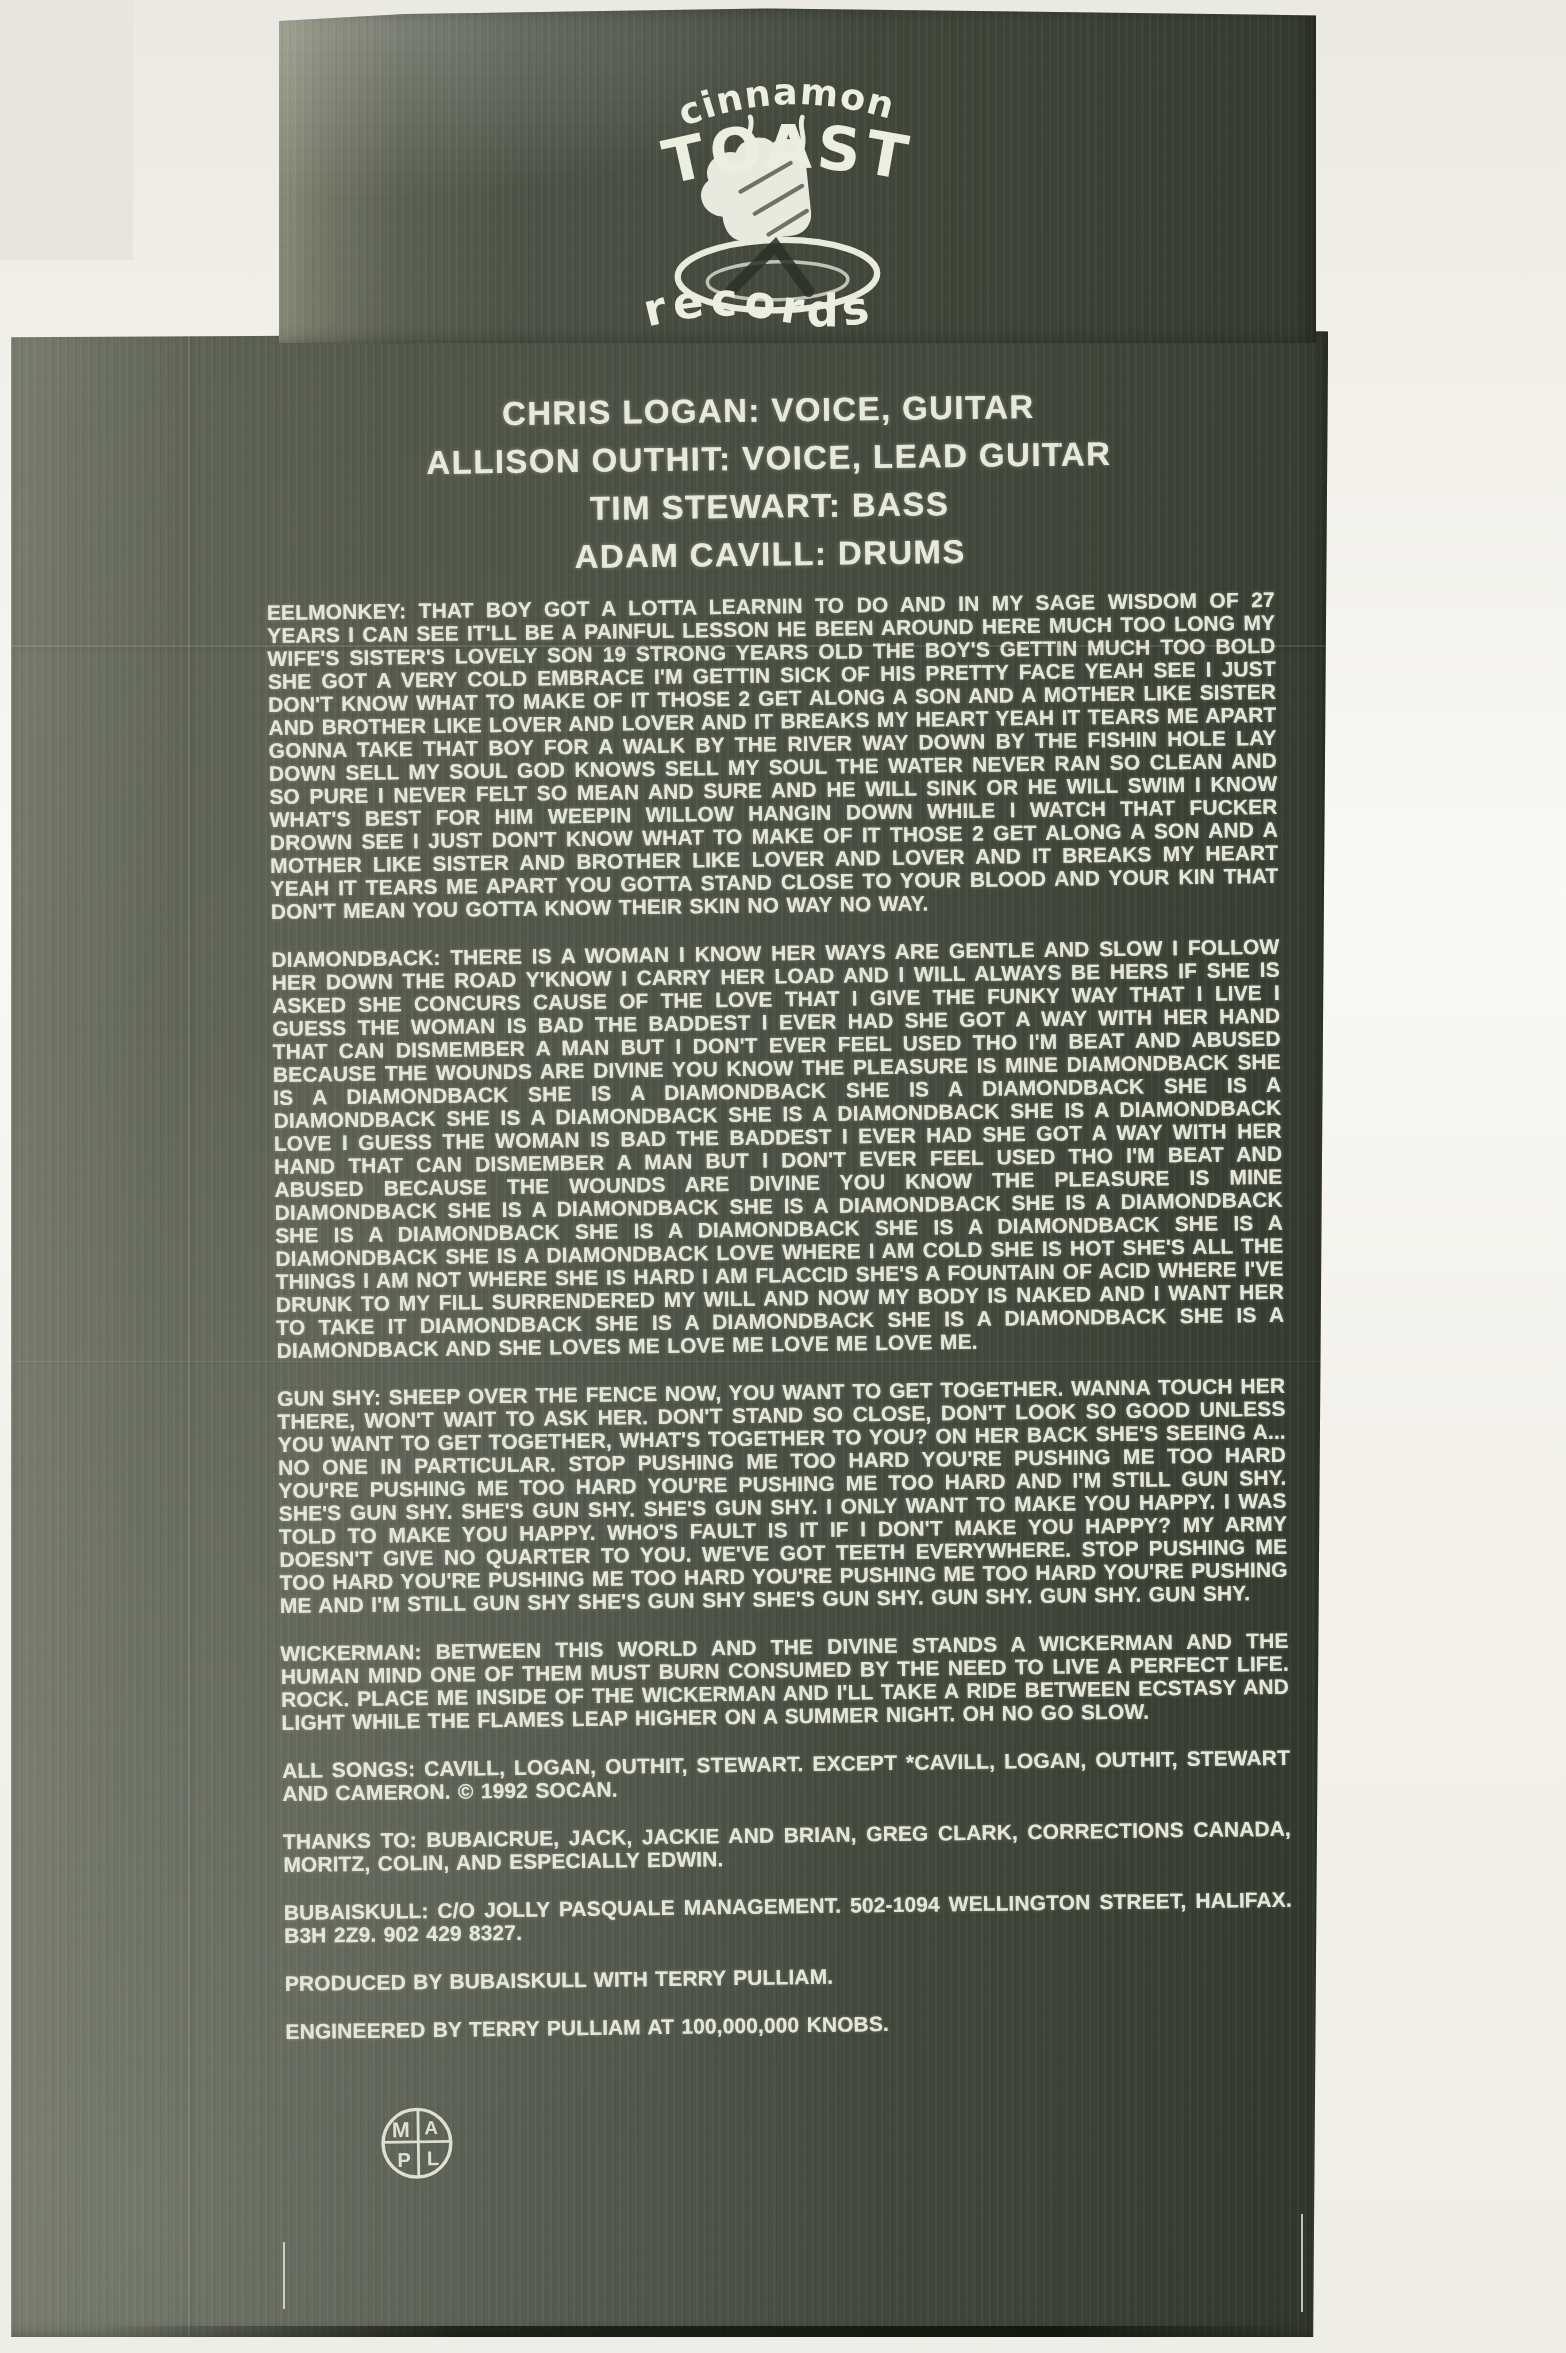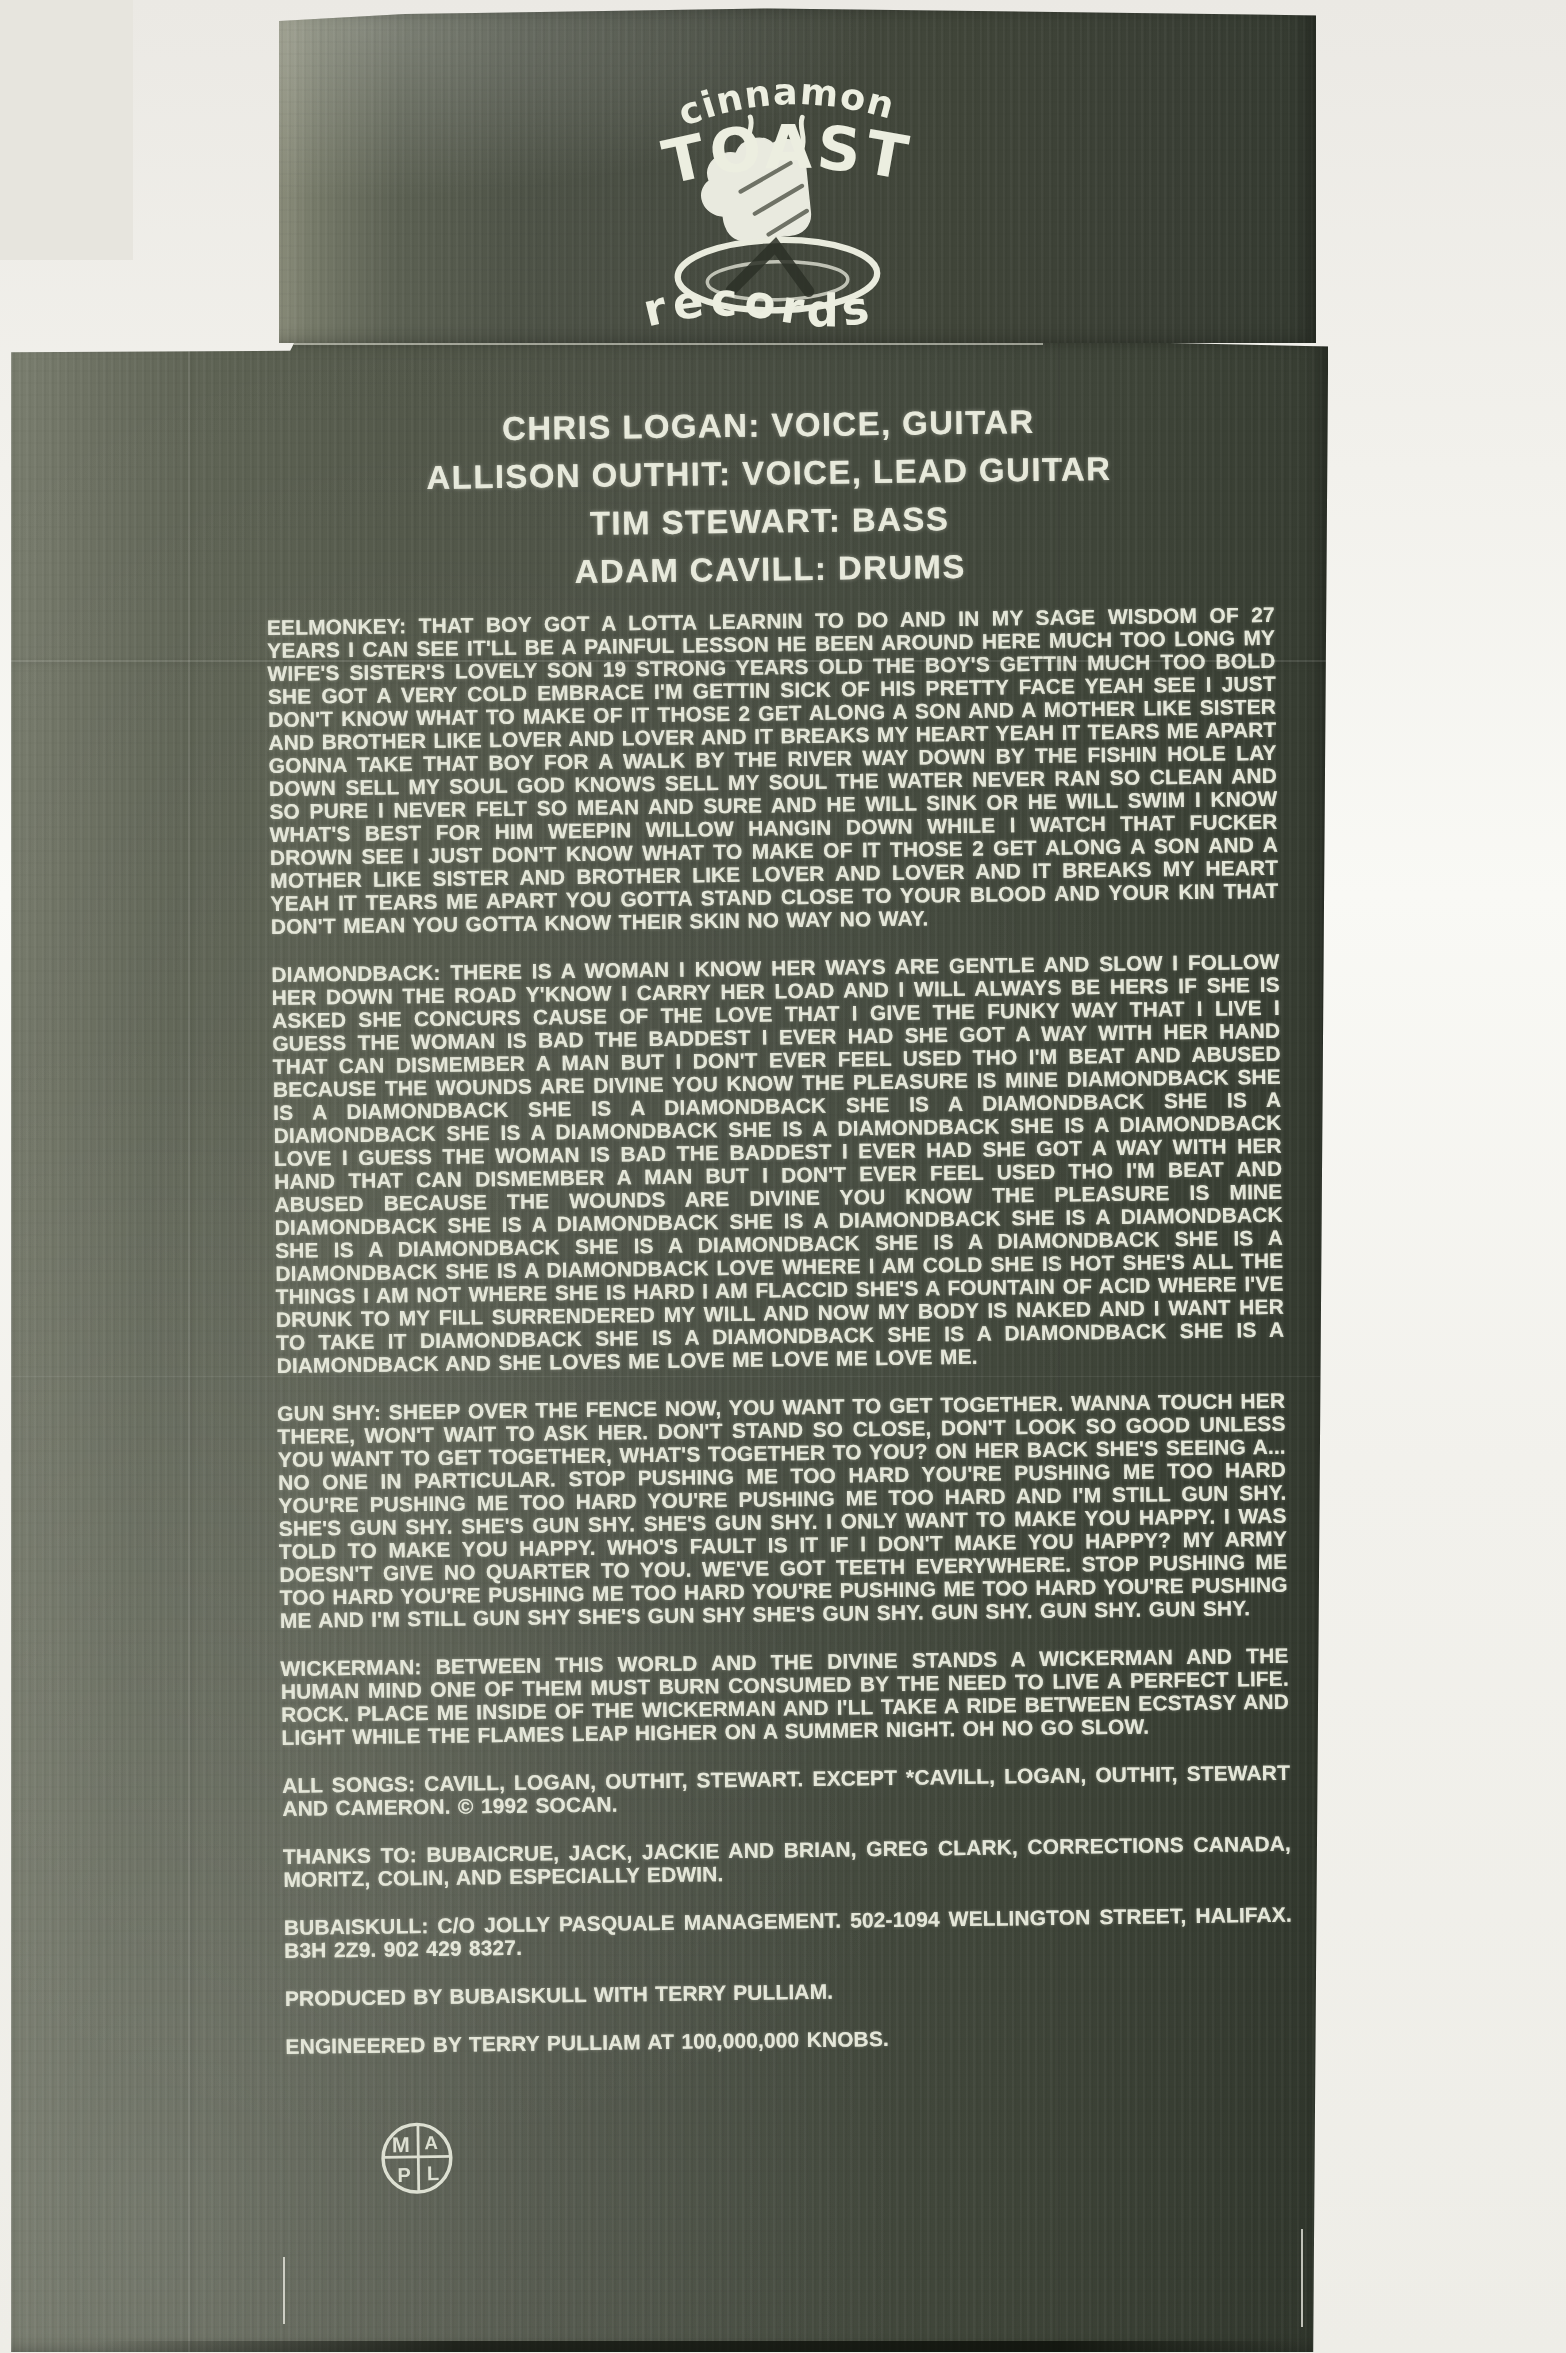--- a/index.html
+++ b/index.html
@@ -31,21 +31,21 @@
   }
   .logo-svg { position: absolute; left: 351px; top: 69px; width: 295px; height: 267px; transform: rotate(-1.2deg); }
   .logo-text { fill: #eceee0; font-family: "DejaVu Sans", sans-serif; font-weight: bold; }
   .logo-cinnamon { font-size: 52px; letter-spacing: 2px; }
   .logo-toast { font-size: 86px; letter-spacing: 5px; }
   .logo-records { font-size: 64px; letter-spacing: 8px; }
   .logo-stroke { stroke: #e9ebdd; fill: none; stroke-linecap: round; }
 
   
   .sheet {
-    position: absolute; left: 11.2px; top: 341px; width: 1317px; height: 2011px;
+    position: absolute; left: 11.2px; top: 326px; width: 1317px; height: 2011px;
     background:
       repeating-linear-gradient(90deg, rgba(255,255,255,0.035) 0 1.4px, rgba(0,0,0,0.035) 2.8px 4.2px, transparent 4.2px 7.7px),
       repeating-linear-gradient(0deg, rgba(0,0,0,0.02) 0 2.1px, transparent 2.1px 12px),
       radial-gradient(ellipse at 10% 94%, rgba(255,255,255,0.16), transparent 45%),
       radial-gradient(ellipse at 30% 45%, rgba(255,255,255,0.05), transparent 60%),
       linear-gradient(94deg, #7b7f70 0%, #6d7162 6%, #5e6354 14%, #525749 28%, #4a4f43 45%, #444a3e 62%, #3e4438 78%, #373d32 90%, #2f352b 100%);
     clip-path: polygon(0px 11.2px, 279px 9.8px, 284px 0px, 1067px 0px, 1317px 5.6px, 1302px 2011px, 0px 2011px);
     box-shadow: inset -8.4px 0 17px rgba(0,0,0,0.32);
     z-index: 2;
   }

